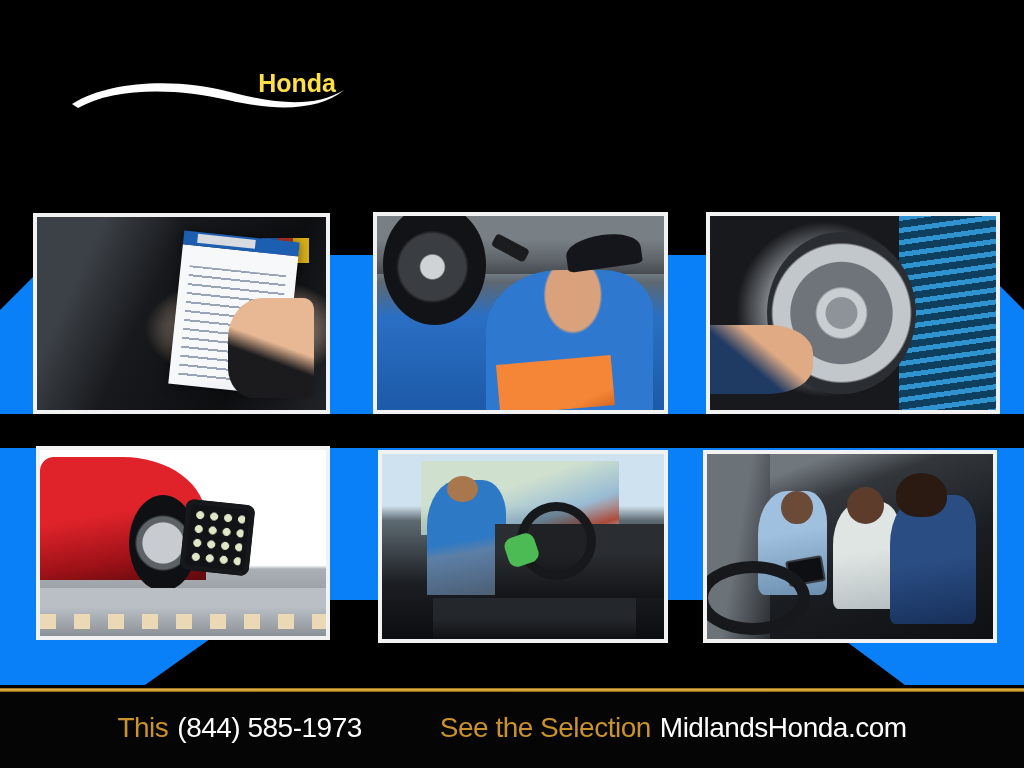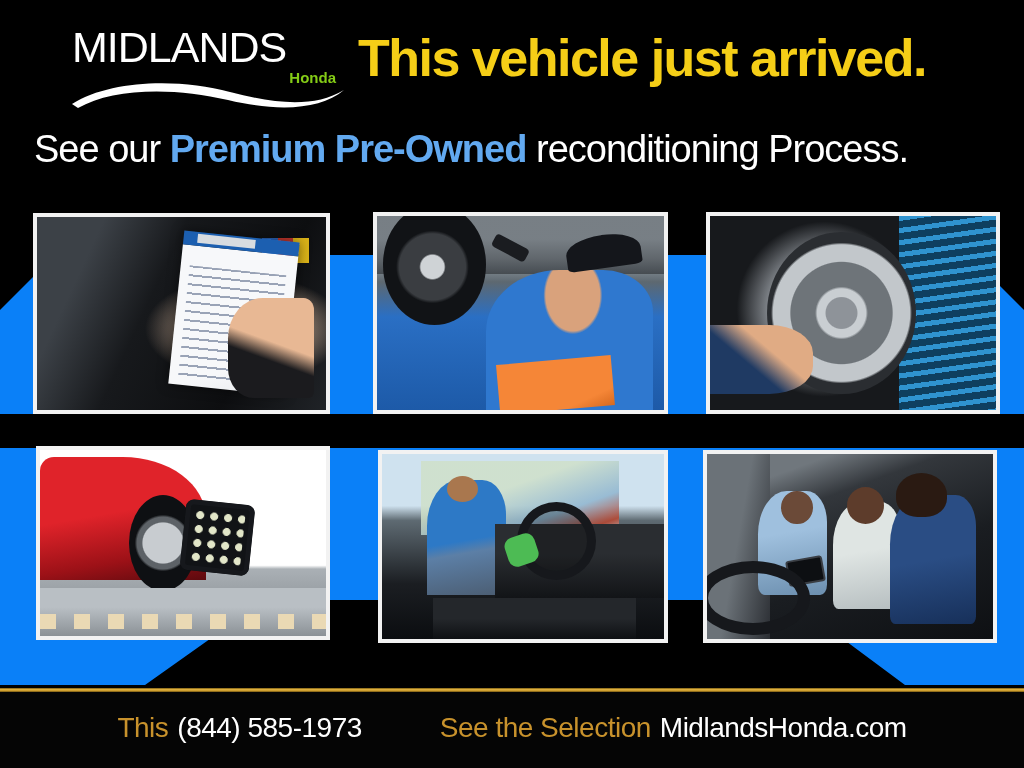--- a/index.html
+++ b/index.html
@@ -52,21 +52,21 @@
   #header { position:absolute; left:0; top:0; width:1024px; height:200px; }
 
   #logo { position:absolute; left:72px; top:24px; width:268px; height:78px; }
   #logo-word {
     position:absolute; left:0; top:0; width:268px;
     font-size:43px; font-weight:400; letter-spacing:-1px; color:#fff;
     font-family:"Liberation Sans", sans-serif; line-height:46px; white-space:nowrap;
   }
   #logo-sub {
     position:absolute; right:4px; top:45px;
-    font-size:15px; font-weight:700; color:#84cc16; letter-spacing:0px;
+    font-size:25px; font-weight:700; color:#fde047; letter-spacing:0px;
   }
   #logo-swoosh { position:absolute; left:-2px; top:52px; width:276px; height:34px; }
 
   #headline {
     position:absolute; left:358px; top:28px;
     font-size:52px; font-weight:700; color:#F5CE17; letter-spacing:-1.5px;
     white-space:nowrap; line-height:60px;
   }
   #subhead {
     position:absolute; left:34px; top:126px; width:980px;
@@ -208,31 +208,28 @@
 
 <div id="blue-band"></div>
 <div class="wedge" id="wedge-top-left"></div>
 <div class="wedge" id="wedge-top-right"></div>
 <div class="wedge" id="wedge-bottom-center"></div>
 <div class="wedge" id="row-gap-left"></div>
 
 <div id="header">
 
   <div id="logo">
-    <div id="logo-word">MIDLANDS</div>
     <svg id="logo-swoosh" viewBox="0 0 276 34">
       <path d="M2 28 C 40 4, 108 2, 160 16 C 206 28, 244 32, 274 14
                C 250 34, 208 36, 158 24 C 104 11, 42 12, 8 32 Z" fill="#ffffff"></path>
     </svg>
     <div id="logo-sub">Honda</div>
   </div>
 
-  <div id="headline">This vehicle  just arrived.</div>
-
-  <div id="subhead"><span>See our </span><span class="hi">Premium Pre-Owned</span><span> reconditioning Process.</span></div>
+
 </div>
 
 <div class="photo" style="left:33px;  top:213px; width:297px; height:201px;">
   <div class="ph-inner p1">
     <div class="p1-batt"></div>
     <div class="p1-clip">
       <div class="p1-lines"></div>
     </div>
     <div class="p1-hand"></div>
   </div>

